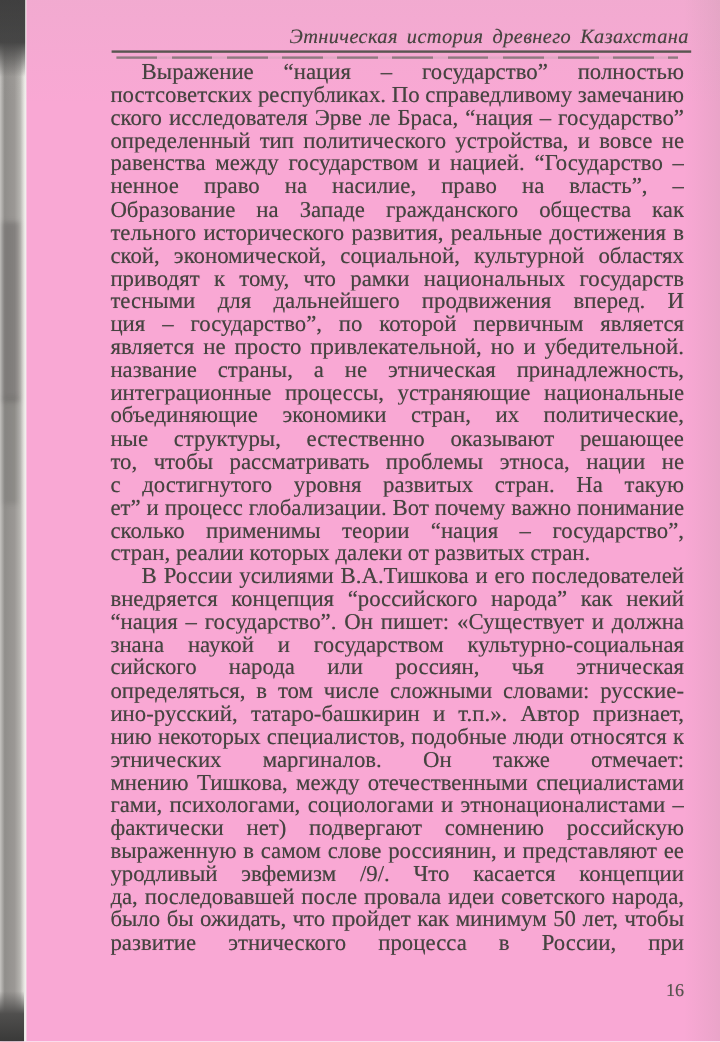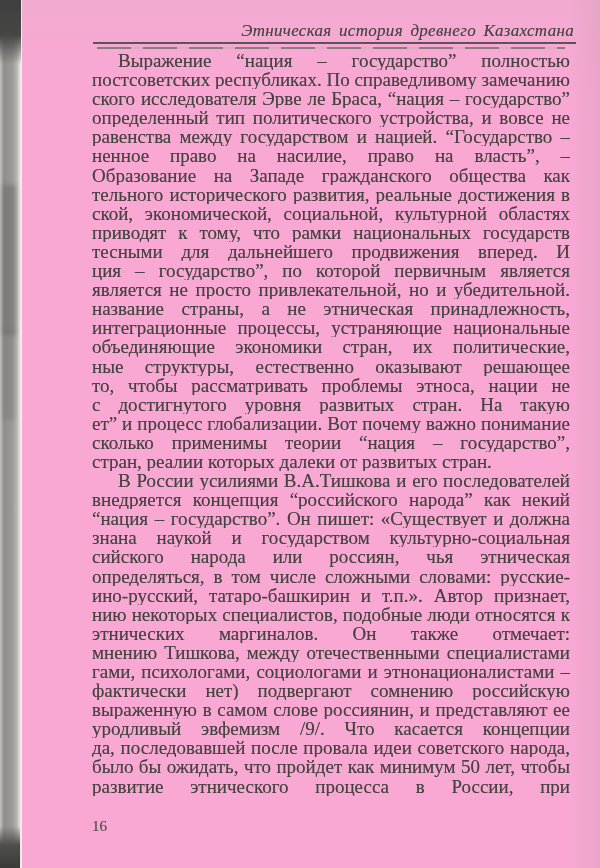--- a/index.html
+++ b/index.html
@@ -97,21 +97,21 @@
     overflow: hidden;
     text-align: justify;
     text-align-last: justify;
   }
   .line.first { text-indent: 26px; }
   .line.flush-left { text-align-last: left; }
   .pagenum {
     position: absolute;
     left: 92px; top: 818px;
     width: 478px;
-    text-align: left;
+    text-align: right;
     font-size: 15px;
     color: #57544f;
     text-shadow: 0 0 0.6px rgba(70,66,60,0.5);
   }
 </style>
 </head>
 <body>
 
 <div class="page">
 

